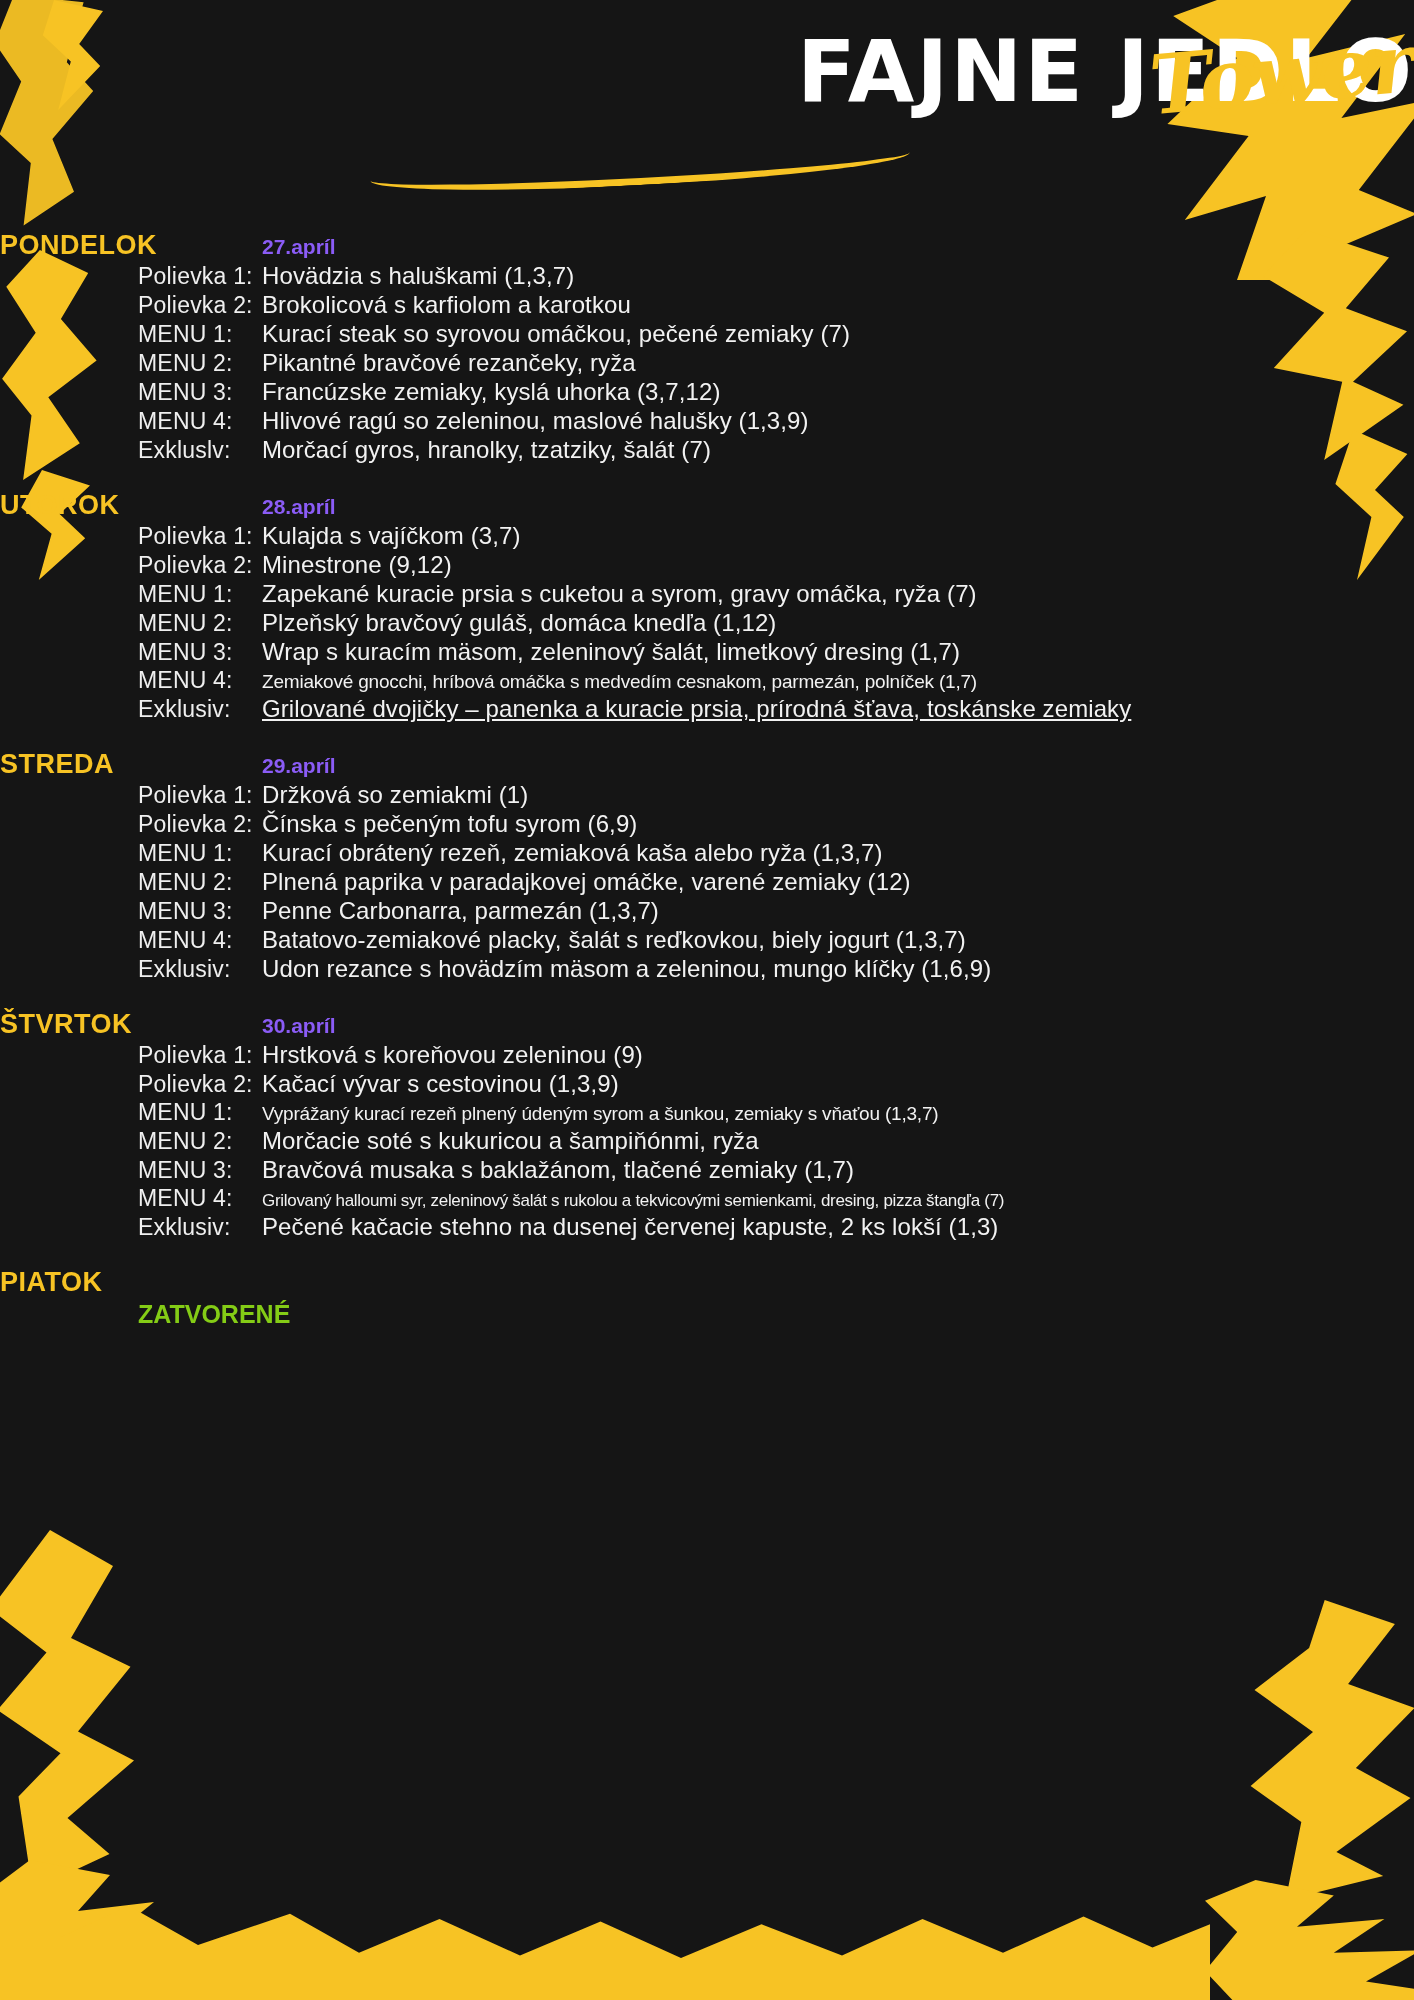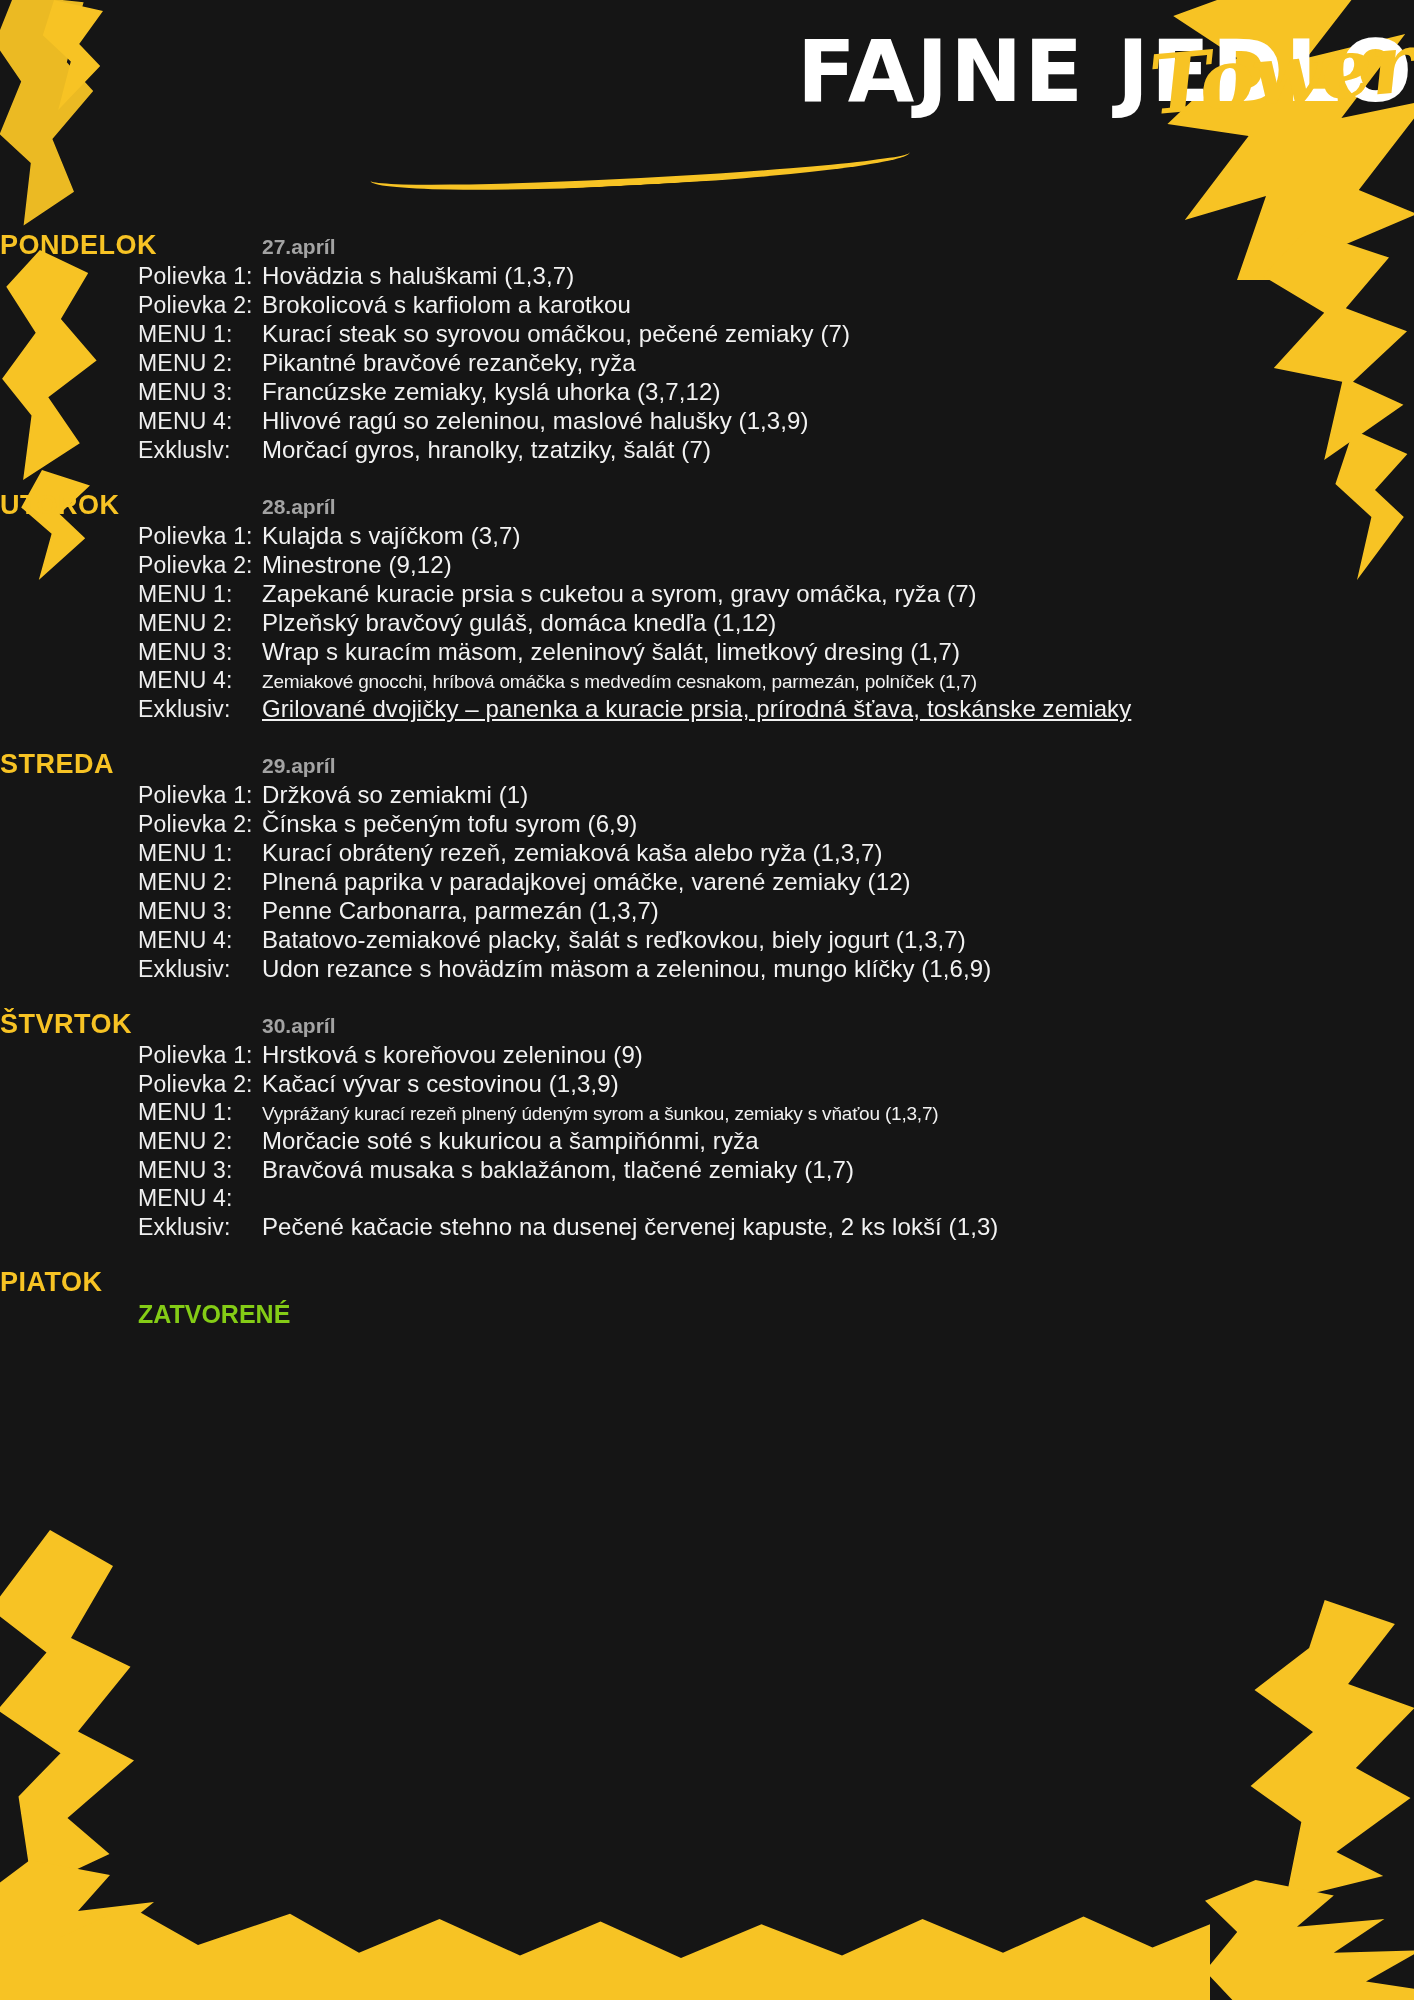--- a/index.html
+++ b/index.html
@@ -80,21 +80,21 @@
   .day-head{display:flex;align-items:baseline;}
   .day-name{
     width:262px;
     box-sizing:border-box;
     color:#f7c324;
     font-weight:bold;
     font-size:27px;
     letter-spacing:.5px;
   }
   .day-date{
-    color:#a3a3a3;
+    color:#8b5cf6;
     font-weight:bold;
     font-size:21px;
   }
   .row{display:flex;align-items:baseline;margin-top:1px;}
   .label{
     width:262px;
     padding-left:138px;
     box-sizing:border-box;
     color:#efefef;
     font-size:23px;
@@ -265,20 +265,21 @@
       <div class="row">
         <div class="label">MENU 2:</div>
         <div class="value">Morčacie soté s kukuricou a šampiňónmi, ryža</div>
       </div>
       <div class="row">
         <div class="label">MENU 3:</div>
         <div class="value">Bravčová musaka s baklažánom, tlačené zemiaky (1,7)</div>
       </div>
       <div class="row">
         <div class="label">MENU 4:</div>
+        <div class="value tiny">Grilovaný halloumi syr, zeleninový šalát s rukolou a tekvicovými semienkami, dresing, pizza štangľa (7)</div>
       </div>
       <div class="row">
         <div class="label">Exklusiv:</div>
         <div class="value">Pečené kačacie stehno na dusenej červenej kapuste, 2 ks lokší (1,3)</div>
       </div>
     </div>
     <div class="day-block gap-top">
       <div class="day-head">
         <div class="day-name">PIATOK</div>
       </div>

